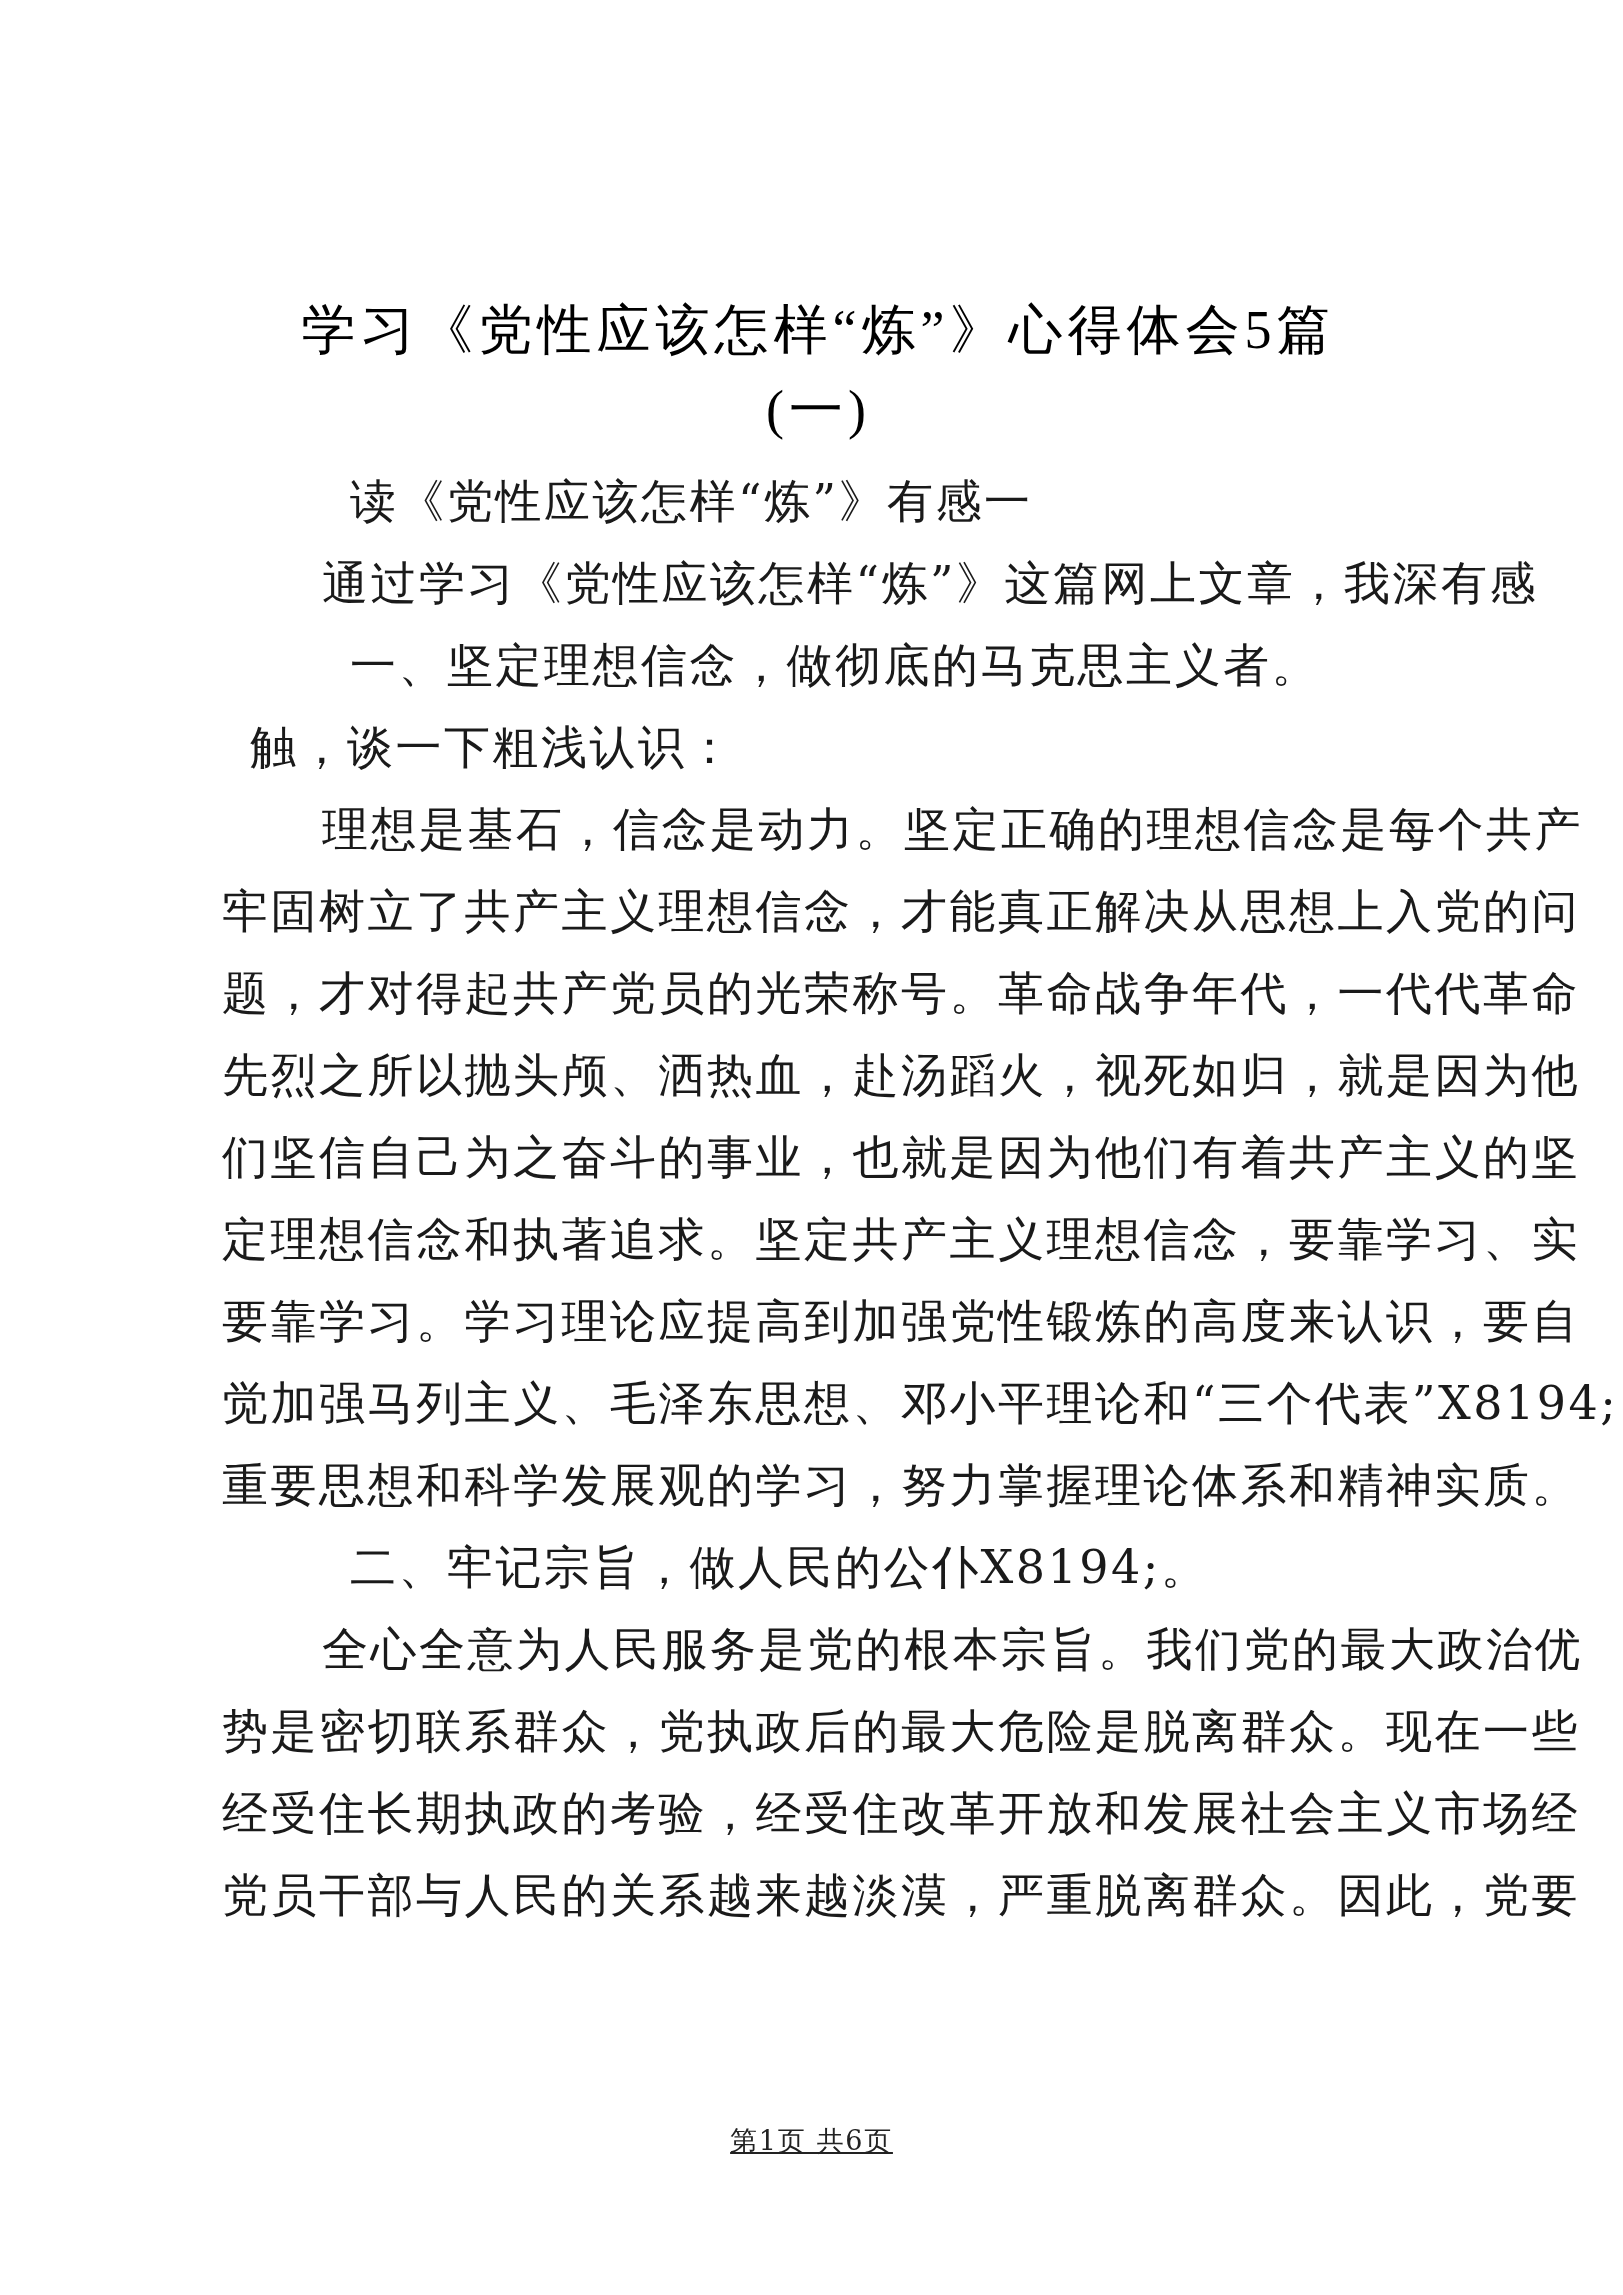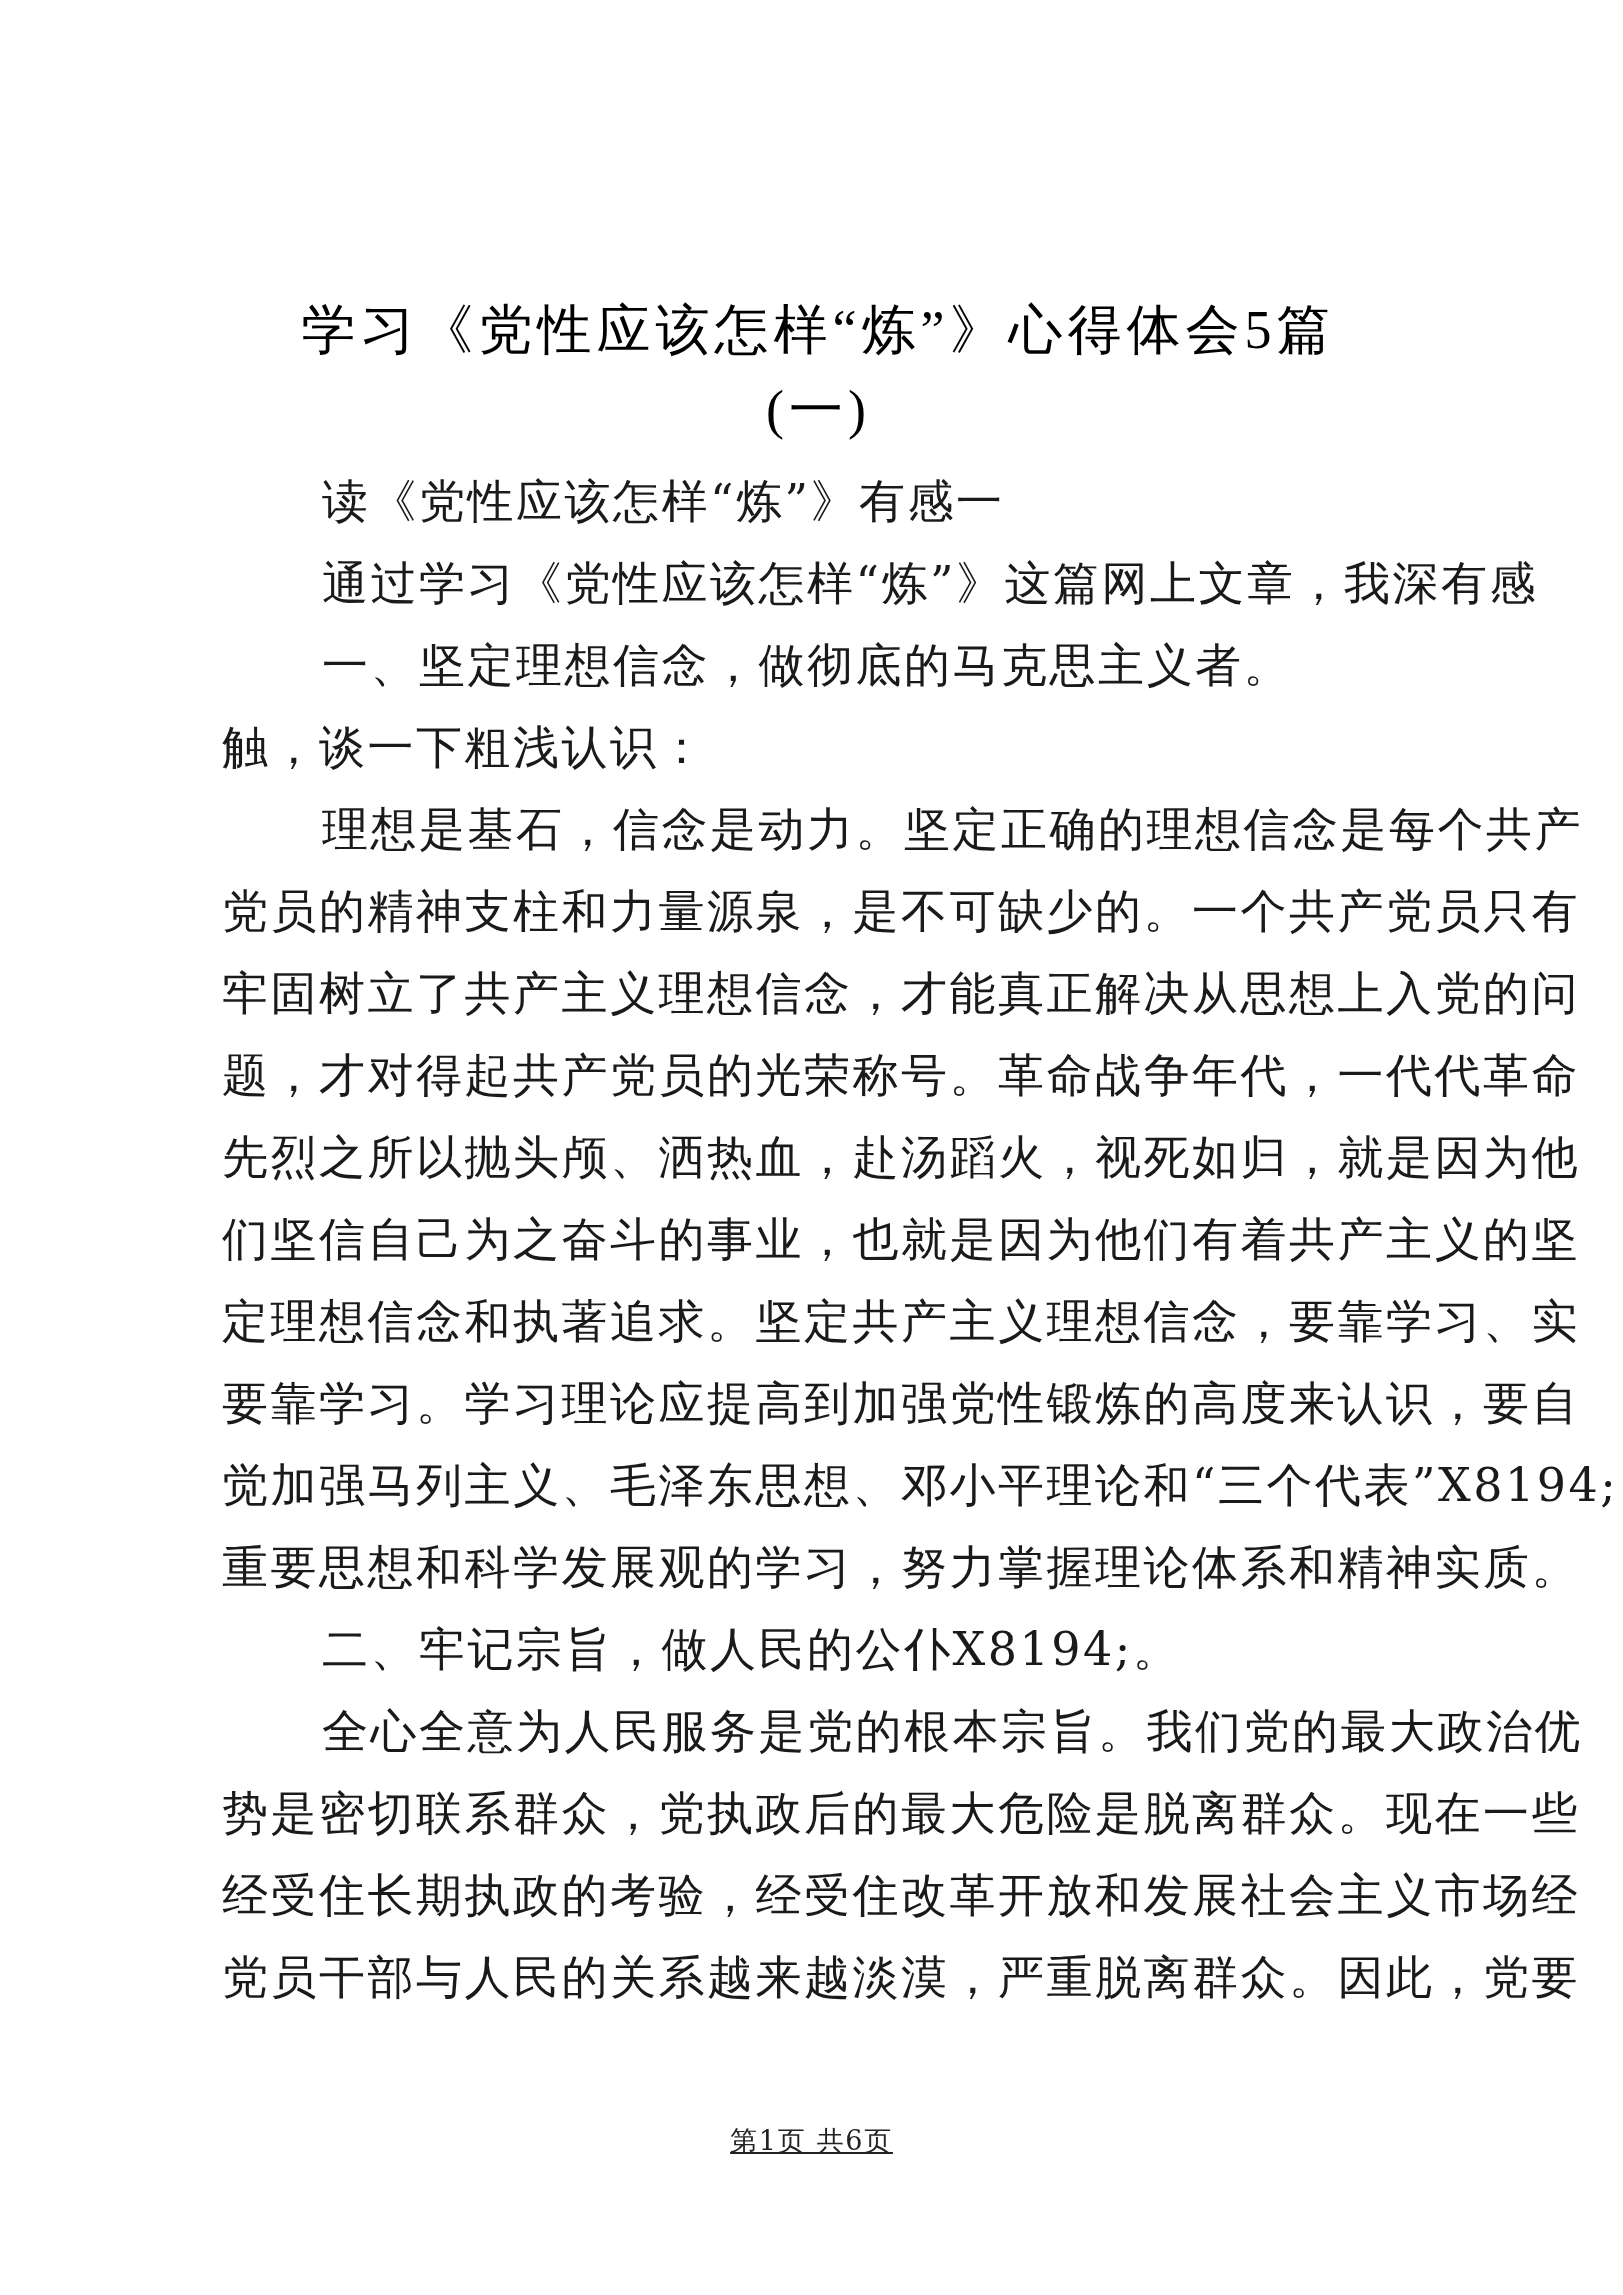--- a/index.html
+++ b/index.html
@@ -8,38 +8,37 @@
   .page { position: absolute; left: 0; top: 0; width: 1623px; height: 2295px; background: #fff; }
   .title { position: absolute; left: 222px; width: 1193px; text-align: center;
            font-family: "Liberation Serif", "DejaVu Serif", serif; font-weight: normal;
            font-size: 54px; line-height: 54px; color: #000; letter-spacing: 5px; white-space: nowrap; }
   .title.l1 { top: 303px; }
   .title.l2 { top: 383px; font-weight: normal; }
   .body-text { position: absolute; left: 222px; top: 473px; width: 1193px; }
   .line { height: 82px; line-height: 56px; font-size: 46px; white-space: nowrap;
           text-align: justify; text-align-last: justify; letter-spacing: 2.5px; color: #1a1a1a; }
   .line.indent { padding-left: 100px; }
-  .line.short { text-align-last: left; }
+  .line.short { text-align-last: left; margin-left: 28px; }
   .footer { position: absolute; top: 2126px; left: 0; width: 1623px; text-align: center;
             font-size: 27px; line-height: 30px; color: #222; letter-spacing: 1.7px; text-decoration: underline; }
 </style>
 </head>
 <body>
 
 <div class="page">
   <div class="title l1">学习《党性应该怎样“炼”》心得体会5篇</div>
   <div class="title l2">(一)</div>
 
   <div class="body-text">
     <div class="line indent short">读《党性应该怎样“炼”》有感一</div>
     <div class="line indent">通过学习《党性应该怎样“炼”》这篇网上文章，我深有感</div>
     <div class="line indent short">一、坚定理想信念，做彻底的马克思主义者。</div>
     <div class="line short">触，谈一下粗浅认识：</div>
     <div class="line indent">理想是基石，信念是动力。坚定正确的理想信念是每个共产</div>
-    <div class="line">党员的精神支柱和力量源泉，是不可缺少的。一个共产党员只有</div>
     <div class="line">牢固树立了共产主义理想信念，才能真正解决从思想上入党的问</div>
     <div class="line">题，才对得起共产党员的光荣称号。革命战争年代，一代代革命</div>
     <div class="line">先烈之所以抛头颅、洒热血，赴汤蹈火，视死如归，就是因为他</div>
     <div class="line">们坚信自己为之奋斗的事业，也就是因为他们有着共产主义的坚</div>
     <div class="line">定理想信念和执著追求。坚定共产主义理想信念，要靠学习、实</div>
     <div class="line">要靠学习。学习理论应提高到加强党性锻炼的高度来认识，要自</div>
     <div class="line">觉加强马列主义、毛泽东思想、邓小平理论和“三个代表”X8194;</div>
     <div class="line">重要思想和科学发展观的学习，努力掌握理论体系和精神实质。</div>
     <div class="line indent short">二、牢记宗旨，做人民的公仆X8194;。</div>
     <div class="line indent">全心全意为人民服务是党的根本宗旨。我们党的最大政治优</div>

